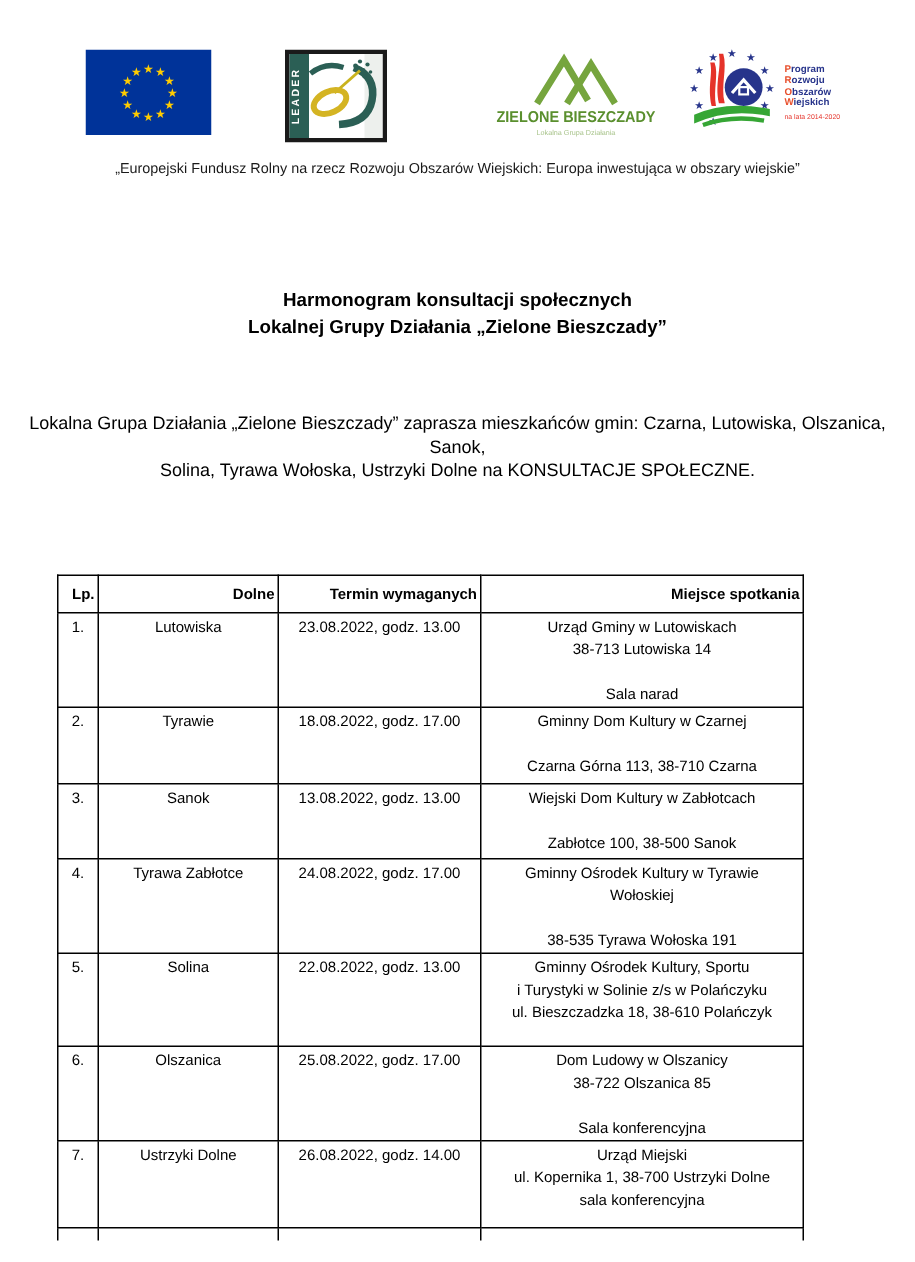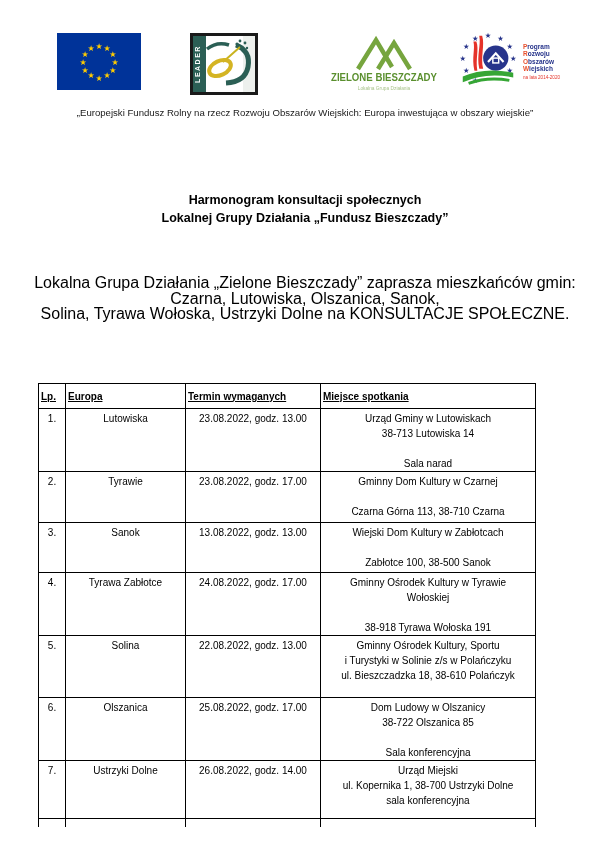--- a/index.html
+++ b/index.html
@@ -21,33 +21,33 @@
   .funding-note{
     position:absolute;top:106px;left:0;right:0;text-align:center;
     font-size:9.6px;line-height:13px;color:#1a1a1a;
   }
   .doc-title{
     position:absolute;top:151px;left:0;right:0;text-align:center;
     font-size:12.5px;font-weight:bold;line-height:18px;margin-top:40px;
   }
   .intro{
     position:absolute;top:259px;left:18px;right:18px;text-align:center;
-    font-size:16px;line-height:15.8px;white-space:pre-line;
+    font-size:12px;line-height:15.8px;white-space:pre-line;
   }
   .intro p{margin:0 0 12px 0;white-space:pre-line;}
   
   .schedule{
     position:absolute;top:383px;left:38px;
     border-collapse:collapse;table-layout:fixed;width:497px;
     font-size:10px;
   }
   .schedule th,.schedule td{border:1px solid #000;}
   .schedule th{
-    font-weight:bold;text-align:left;vertical-align:middle;
-    padding:2px;font-size:10px;height:20px;text-decoration:underline;
+    font-weight:bold;text-align:right;vertical-align:middle;
+    padding:2px;font-size:10px;height:20px;
   }
   .schedule td{
     text-align:center;vertical-align:top;padding:2px 3px 0 3px;
     line-height:15px;white-space:pre-line;
   }
   .schedule tbody tr:nth-child(1){height:63px;}
   .schedule tbody tr:nth-child(2){height:51px;}
   .schedule tbody tr:nth-child(3){height:50px;}
   .schedule tbody tr:nth-child(4){height:62px;}
   .schedule tbody tr:nth-child(5){height:62px;}
@@ -139,77 +139,77 @@
       <div class="prow-word">Obszarów</div>
       <div class="prow-word">Wiejskich</div>
       <div class="prow-years">na lata 2014-2020</div>
     </div>
   </div>
 
   <div class="funding-note">„Europejski Fundusz Rolny na rzecz Rozwoju Obszarów Wiejskich: Europa inwestująca w obszary wiejskie”</div>
 
   <div class="doc-title">
     <div>Harmonogram konsultacji społecznych</div>
-    <div>Lokalnej Grupy Działania „Fundusz Bieszczady”</div>
+    <div>Lokalnej Grupy Działania „Zielone Bieszczady”</div>
   </div>
 
   <div class="intro">
     <p>Lokalna Grupa Działania „Zielone Bieszczady” zaprasza mieszkańców gmin: Czarna, Lutowiska, Olszanica, Sanok,
 Solina, Tyrawa Wołoska, Ustrzyki Dolne na KONSULTACJE SPOŁECZNE.</p>
   </div>
 
   <table class="schedule">
     <colgroup>
         <col style="width:27px">
         <col style="width:120px">
         <col style="width:135px">
         <col style="width:215px">
       </colgroup>
     <thead>
       <tr>
         <th>Lp.</th>
-        <th>Europa</th>
+        <th>Dolne</th>
         <th>Termin wymaganych</th>
         <th>Miejsce spotkania</th>
       </tr>
     </thead>
     <tbody>
       <tr>
         <td>1.</td>
         <td>Lutowiska</td>
         <td>23.08.2022, godz. 13.00</td>
         <td>Urząd Gminy w Lutowiskach
 38-713 Lutowiska 14
 
 Sala narad</td>
       </tr>
       <tr>
         <td>2.</td>
         <td>Tyrawie</td>
-        <td>23.08.2022, godz. 17.00</td>
+        <td>18.08.2022, godz. 17.00</td>
         <td>Gminny Dom Kultury w Czarnej
 
 Czarna Górna 113, 38-710 Czarna</td>
       </tr>
       <tr>
         <td>3.</td>
         <td>Sanok</td>
         <td>13.08.2022, godz. 13.00</td>
         <td>Wiejski Dom Kultury w Zabłotcach
 
 Zabłotce 100, 38-500 Sanok</td>
       </tr>
       <tr>
         <td>4.</td>
         <td>Tyrawa Zabłotce</td>
         <td>24.08.2022, godz. 17.00</td>
         <td>Gminny Ośrodek Kultury w Tyrawie
 Wołoskiej
 
-38-918 Tyrawa Wołoska 191</td>
+38-535 Tyrawa Wołoska 191</td>
       </tr>
       <tr>
         <td>5.</td>
         <td>Solina</td>
         <td>22.08.2022, godz. 13.00</td>
         <td>Gminny Ośrodek Kultury, Sportu
 i Turystyki w Solinie z/s w Polańczyku
 ul. Bieszczadzka 18, 38-610 Polańczyk</td>
       </tr>
       <tr>

